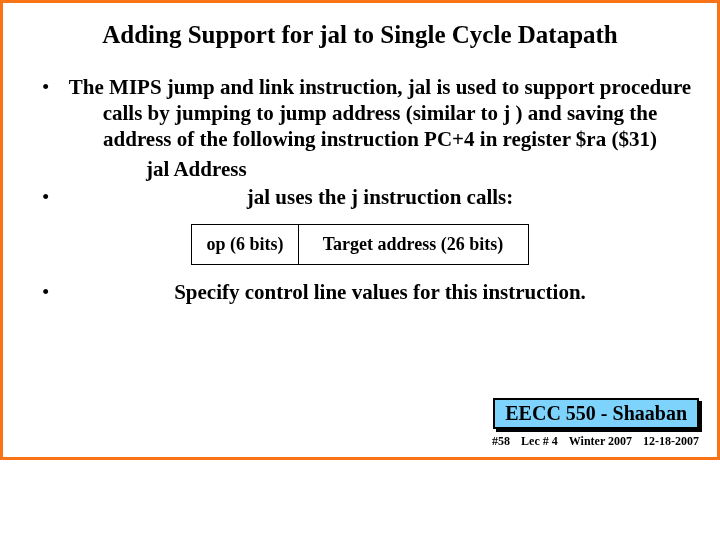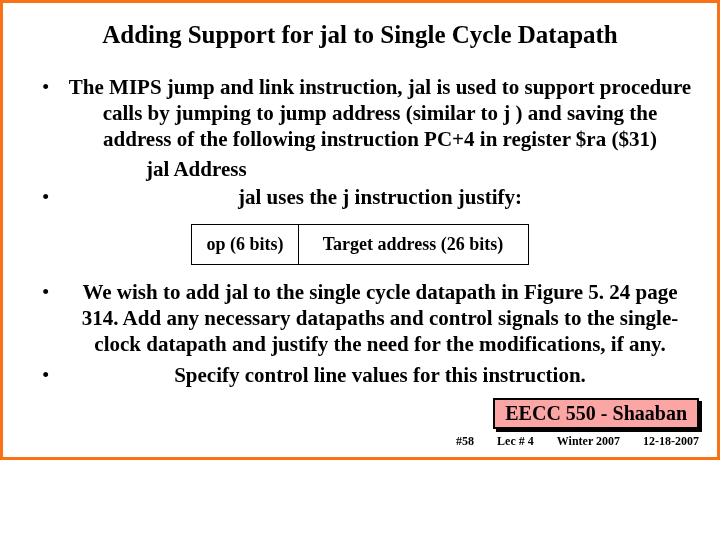--- a/index.html
+++ b/index.html
@@ -59,72 +59,69 @@
     border: 1.5px solid #000;
     font-weight: bold;
     font-size: 18px;
     padding: 9px 14px;
     text-align: center;
   }
   .footer-box {
     position: absolute;
     right: 18px;
     bottom: 28px;
-    background: #fca5a5;
+    background: #7dd3fc;
     border: 2px solid #000;
     box-shadow: 3px 3px 0 #000;
     padding: 2px 10px;
     font-weight: bold;
     font-size: 20px;
   }
   .footer-line {
     position: absolute;
     right: 18px;
     bottom: 8px;
     font-size: 12px;
     font-weight: bold;
   }
-  .footer-line span { margin-left: 20px; }
+  .footer-line span { margin-left: 8px; }
 </style>
 </head>
 <body>
 
 <div class="slide">
 
   <div class="title">
     <span>Adding Support for jal to Single Cycle Datapath</span><br>
   </div>
 
   <ul class="bullets">
     <li>
       <b>The MIPS jump and link instruction,  jal  is used to support procedure calls by jumping to jump address  (similar to j ) and saving the address of the following instruction PC+4  in register $ra  ($31)</b>
     </li>
   </ul>
 
   <div class="jal-center">jal   Address</div>
 
   <ul class="bullets">
     <li>
-      <b>jal  uses the  j  instruction justify:</b>
+      <b>jal  uses the  j  instruction calls:</b>
     </li>
   </ul>
 
   <table class="format-table">
     <tbody>
         <tr>
       <td>op (6 bits)</td>
       <td style="min-width:230px;">Target address (26 bits)</td>
     </tr>
   </tbody>
     </table>
 
   <ul class="bullets">
-    <li>
-      <b>We wish to add  jal to the single cycle datapath in Figure 5. 24 page 314.  Add any necessary datapaths and control signals to the single-clock datapath and justify the need for the modifications, if any.</b>
-    </li>
     <li>
       <b>Specify control line values for this instruction.</b>
     </li>
   </ul>
 
   <div class="footer-box">EECC 550 - Shaaban</div>
 
   <div class="footer-line">
     <span>#58</span>
     <span>Lec # 4</span>

